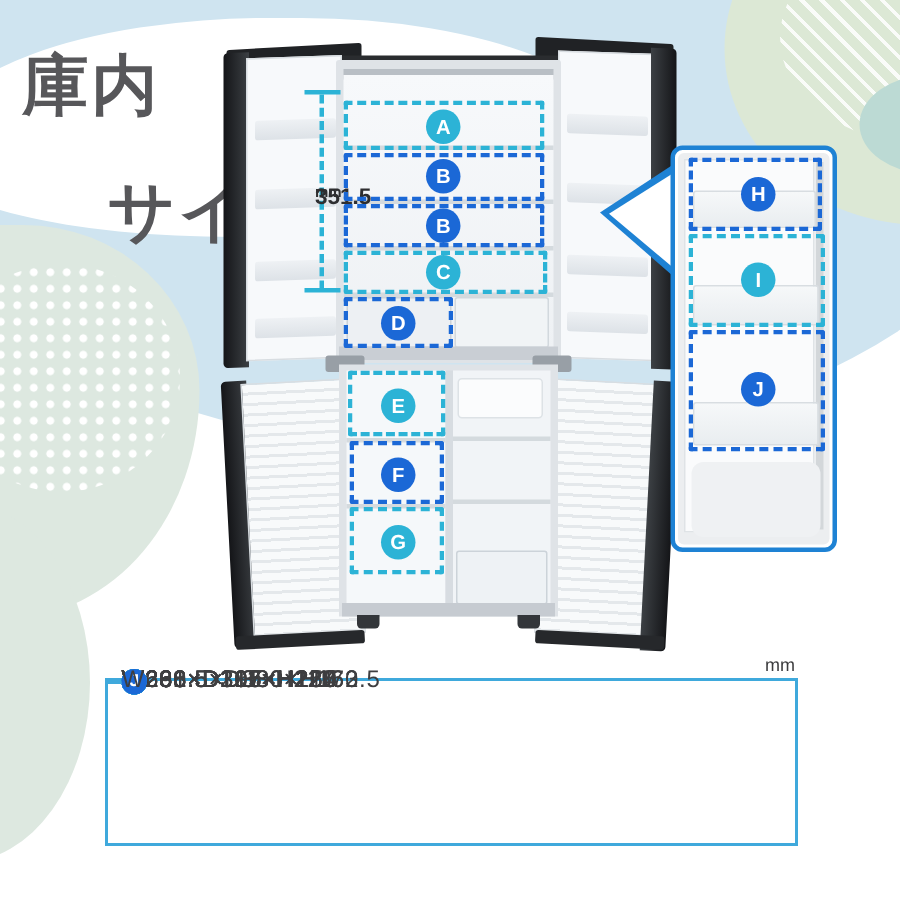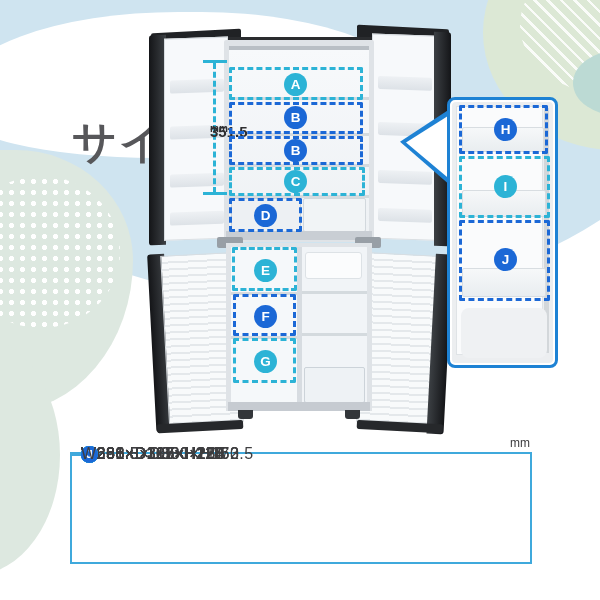--- a/index.html
+++ b/index.html
@@ -118,21 +118,21 @@
 
   <div class="blob bg-blue"></div>
   <div class="blob bg-green-tr"></div>
   <div class="blob bg-stripes"></div>
   <div class="blob bg-teal"></div>
   <div class="bg-green-l1"></div>
   <div class="blob bg-green-l2"></div>
   <div class="blob bg-dots"></div>
   <div class="bg-white"></div>
 
-  <div class="title"><br>
+  <div class="title"><span style="position:static">庫内</span><br>
     <span style="position:static">サイズ</span></div>
 
   <div class="top-slab-l"></div>
   <div class="top-slab-r"></div>
   <div class="cab-top"></div>
 
   <div class="door-ul">
     <div class="door-edge-l dark"></div>
     <div class="door-face"></div>
     <div class="pk" style="top:46px;left:21px"></div>

